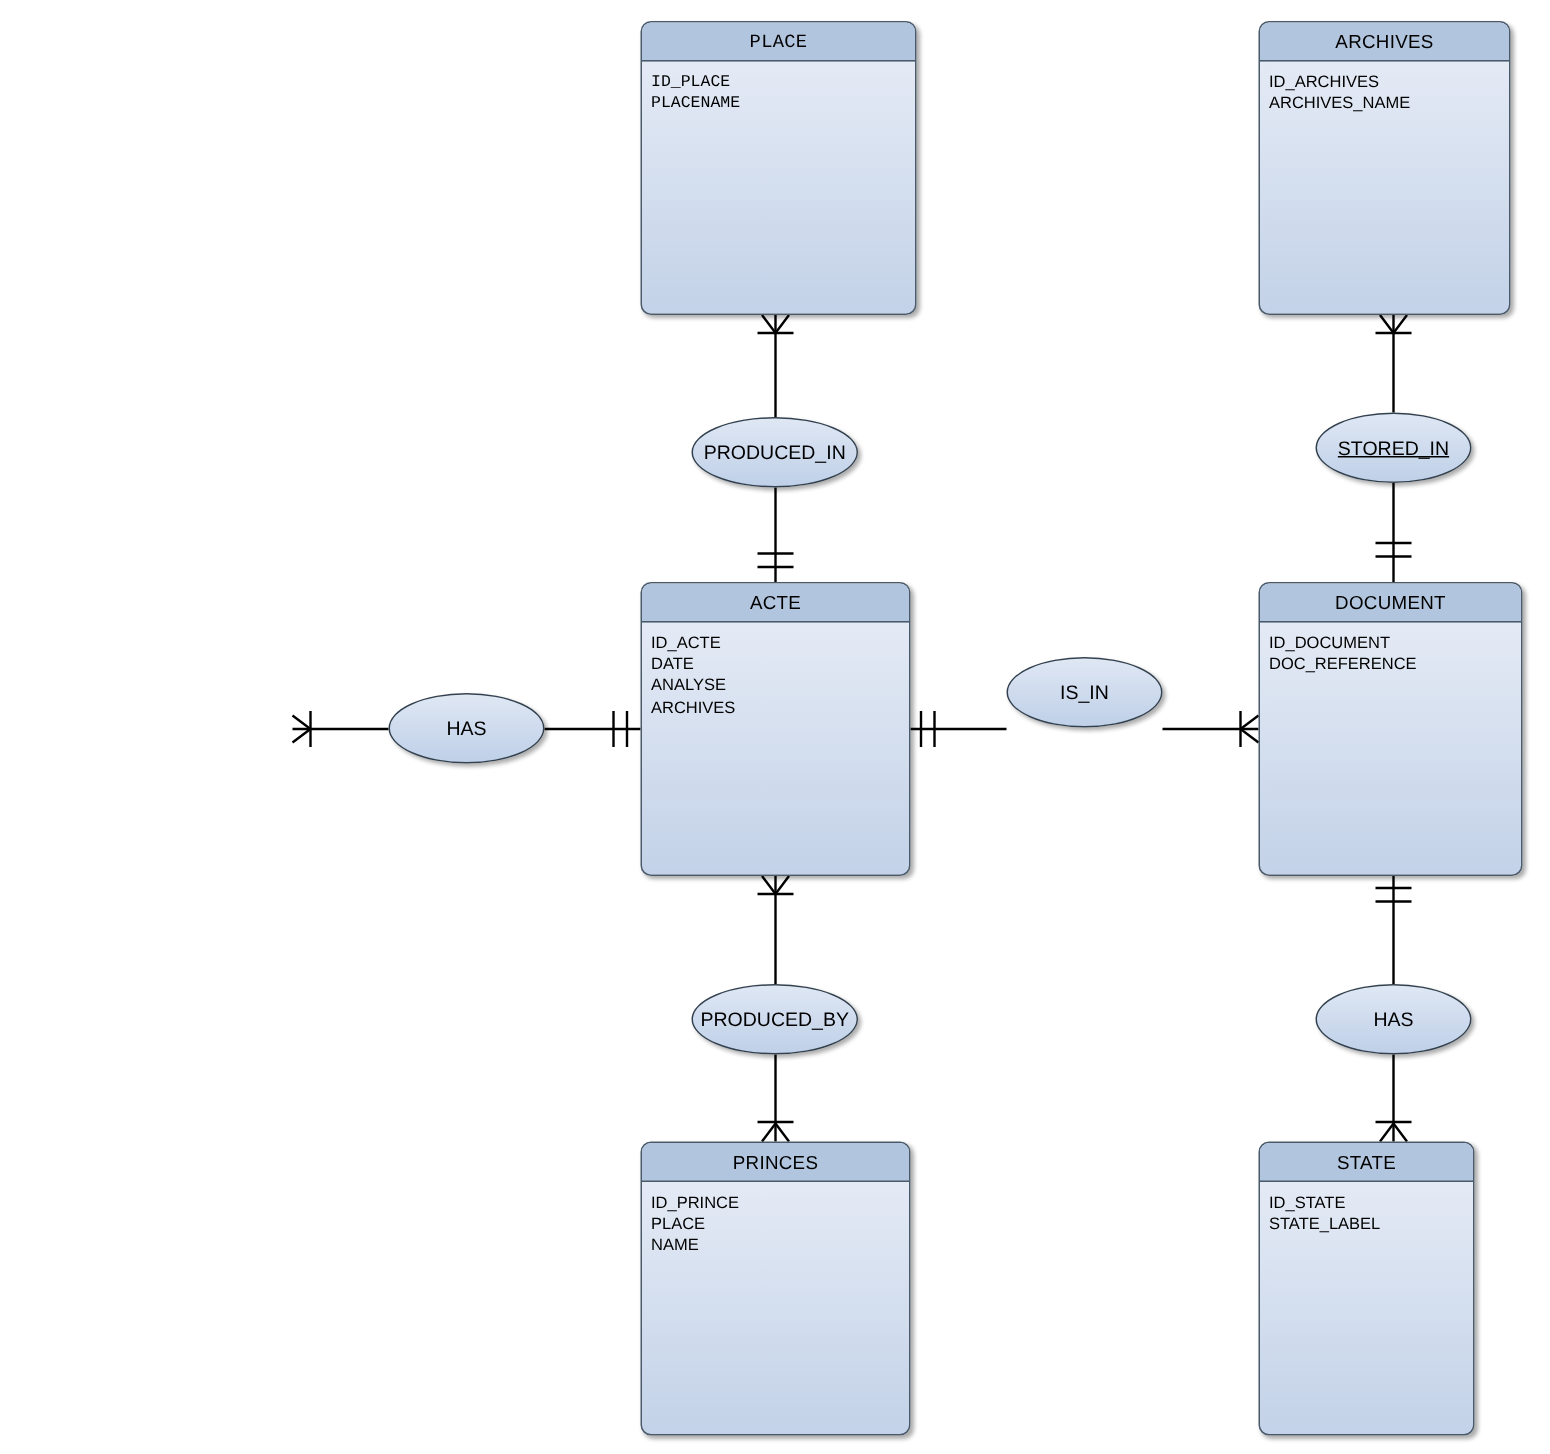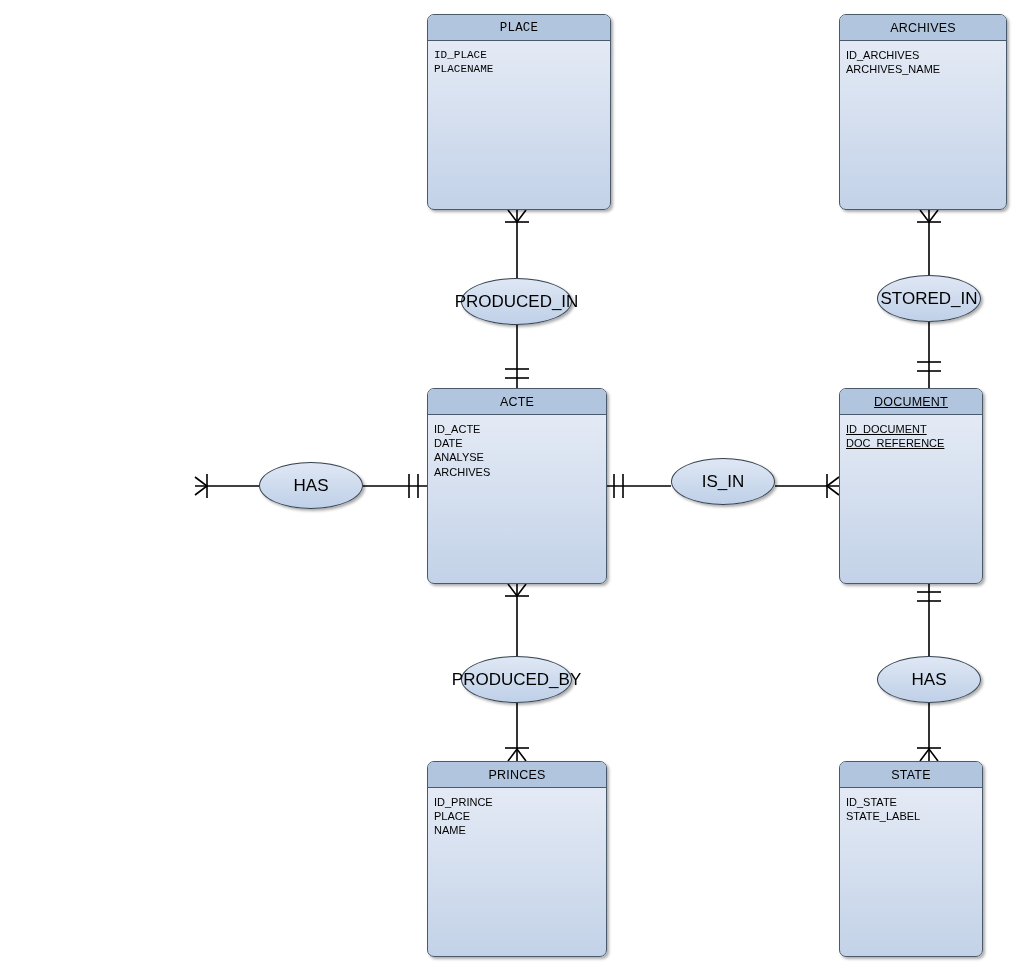--- a/index.html
+++ b/index.html
@@ -54,21 +54,21 @@
   .rel {
     position: absolute;
     box-sizing: border-box;
     border: 1px solid #33414f;
     border-radius: 50%;
     background: linear-gradient(to bottom, #dfe7f4 0%, #bfd0e8 100%);
     box-shadow: 2px 2px 3px rgba(0,0,0,0.33);
     display: flex;
     align-items: center;
     justify-content: center;
-    font-size: 17px;
+    font-size: 13px;
     color: #000000;
     z-index: 4;
     white-space: nowrap;
   }
   svg.links {
     position: absolute;
     left: 0; top: 0;
     width: 1033px;
     height: 969px;
     z-index: 1;
@@ -170,21 +170,21 @@
   <div class="entity" style="left:427px; top:388px; width:180px; height:196px;">
     <div class="entity-header">ACTE</div>
     <div class="entity-attrs">
       <div>ID_ACTE</div>
       <div>DATE</div>
       <div>ANALYSE</div>
       <div>ARCHIVES</div>
     </div>
   </div>
 
-  <div class="entity" style="left:839px; top:388px; width:144px; height:196px;text-decoration:underline;">
+  <div class="entity" style="left:839px; top:388px; width:176px; height:196px;">
     <div class="entity-header">DOCUMENT</div>
     <div class="entity-attrs">
       <div>ID_DOCUMENT</div>
       <div>DOC_REFERENCE</div>
     </div>
   </div>
 
   <div class="entity" style="left:427px; top:761px; width:180px; height:196px;">
     <div class="entity-header">PRINCES</div>
     <div class="entity-attrs">
@@ -197,23 +197,23 @@
   <div class="entity" style="left:839px; top:761px; width:144px; height:196px;">
     <div class="entity-header">STATE</div>
     <div class="entity-attrs">
       <div>ID_STATE</div>
       <div>STATE_LABEL</div>
     </div>
   </div>
 
   <div class="rel" style="left:461px; top:278px; width:111px; height:47px;">PRODUCED_IN</div>
 
-  <div class="rel" style="left:877px; top:275px; width:104px; height:47px;">STORED_IN</div>
+  <div class="rel" style="left:877px; top:275px; width:104px; height:47px;text-decoration:underline;">STORED_IN</div>
 
   <div class="rel" style="left:259px; top:462px; width:104px; height:47px;">HAS</div>
 
-  <div class="rel" style="left:671px; top:458px; width:104px; height:47px;text-align:center;">IS_IN</div>
+  <div class="rel" style="left:671px; top:438px; width:104px; height:47px;text-align:center;">IS_IN</div>
 
   <div class="rel" style="left:461px; top:656px; width:111px; height:47px;text-align:right;">PRODUCED_BY</div>
 
   <div class="rel" style="left:877px; top:656px; width:104px; height:47px;">HAS</div>
 
 </div>
 
 </body></html>

